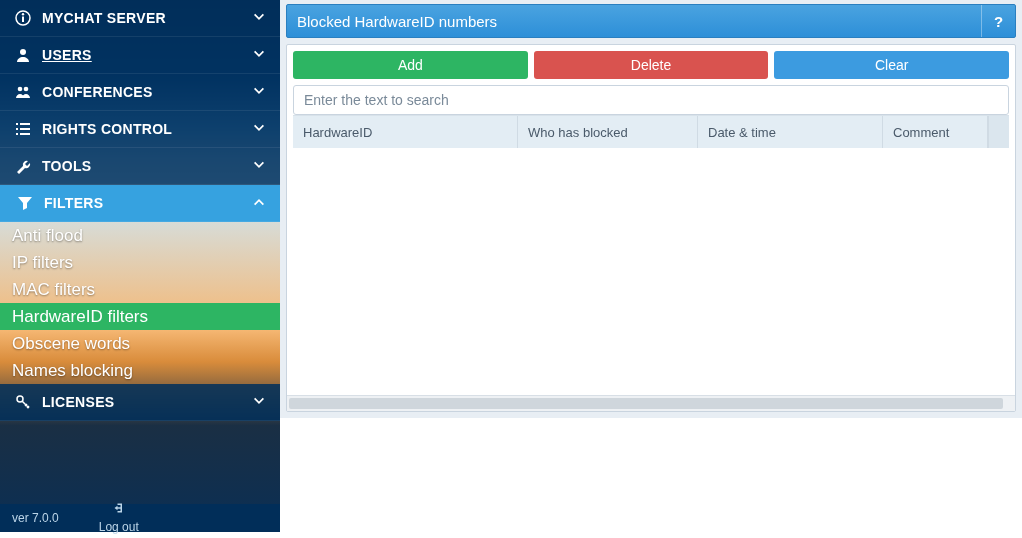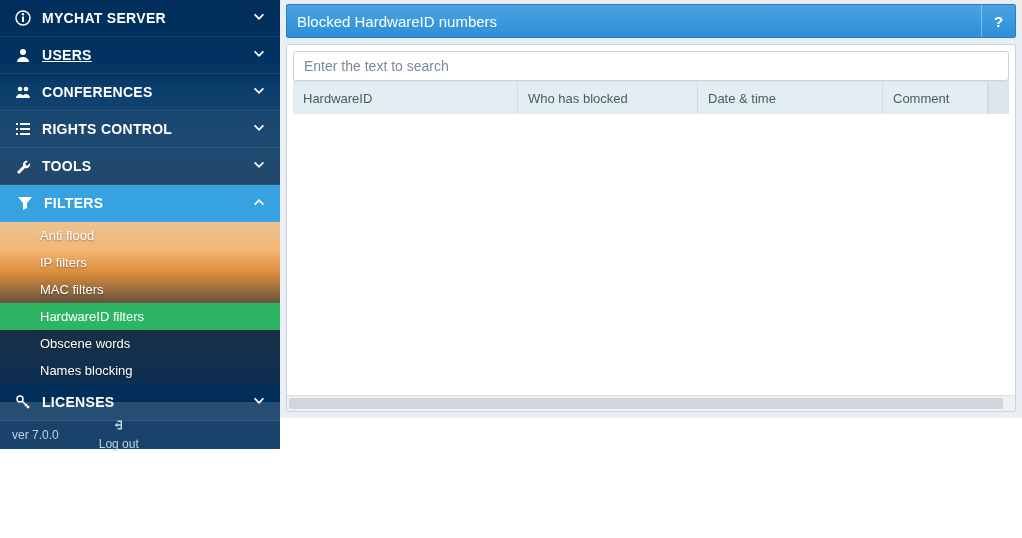--- a/index.html
+++ b/index.html
@@ -2,21 +2,21 @@
 <html><head>
 <meta charset="utf-8">
 <style>
   * { box-sizing: border-box; margin: 0; padding: 0; }
   html, body { width: 1022px; height: 538px; font-family: Arial, Helvetica, sans-serif; overflow: hidden; }
   body { display: flex; }
 
   
   .sidebar {
     width: 280px;
-    height: 402px;
+    height: 532px;
     background: linear-gradient(to bottom,
       #0b2a55 0%,
       #0b4a8a 15%,
       #5b9fd6 24%,
       #a8cfe8 30%,
       #cfe6f3 36%,
       #f5b773 62%,
       #d98c3b 68%,
       #1a2f44 80%,
       #0a2f55 100%);
@@ -45,22 +45,22 @@
   .nav-item .chev { width: 16px; height: 16px; }
   .nav-item .chev svg { width: 14px; height: 14px; fill: #fff; }
 
   .sub-items {
     background: transparent;
   }
   .sub-item {
     height: 27px;
     display: flex;
     align-items: center;
-    padding-left: 40px;
-    font-size: 13px;
+    padding-left: 12px;
+    font-size: 17px;
     color: #fff;
     cursor: pointer;
     text-shadow: 0 1px 2px rgba(0,0,0,0.4);
     text-align: center;
   }
   .sub-item.active {
     background: #2db563;
     text-shadow: none;
   }
 
@@ -293,20 +293,25 @@
     </span>
   </div>
 </div>
 
 <div class="main">
   <div class="title-bar">
     <span class="title-text">Blocked HardwareID numbers</span>
     <span class="help">?</span>
   </div>
   <div class="panel">
+    <div class="button-row">
+      <button class="btn add">Add</button>
+      <button class="btn delete">Delete</button>
+      <button class="btn clear">Clear</button>
+    </div>
     <input class="search" type="text" placeholder="Enter the text to search" style="">
     <div class="table-wrap">
       <div class="thead">
         <div class="th col-hw">HardwareID</div>
         <div class="th col-who">Who has blocked</div>
         <div class="th col-dt">Date &amp; time</div>
         <div class="th col-cm">Comment</div>
         <div class="th col-end"></div>
       </div>
       <div class="tbody"></div>

